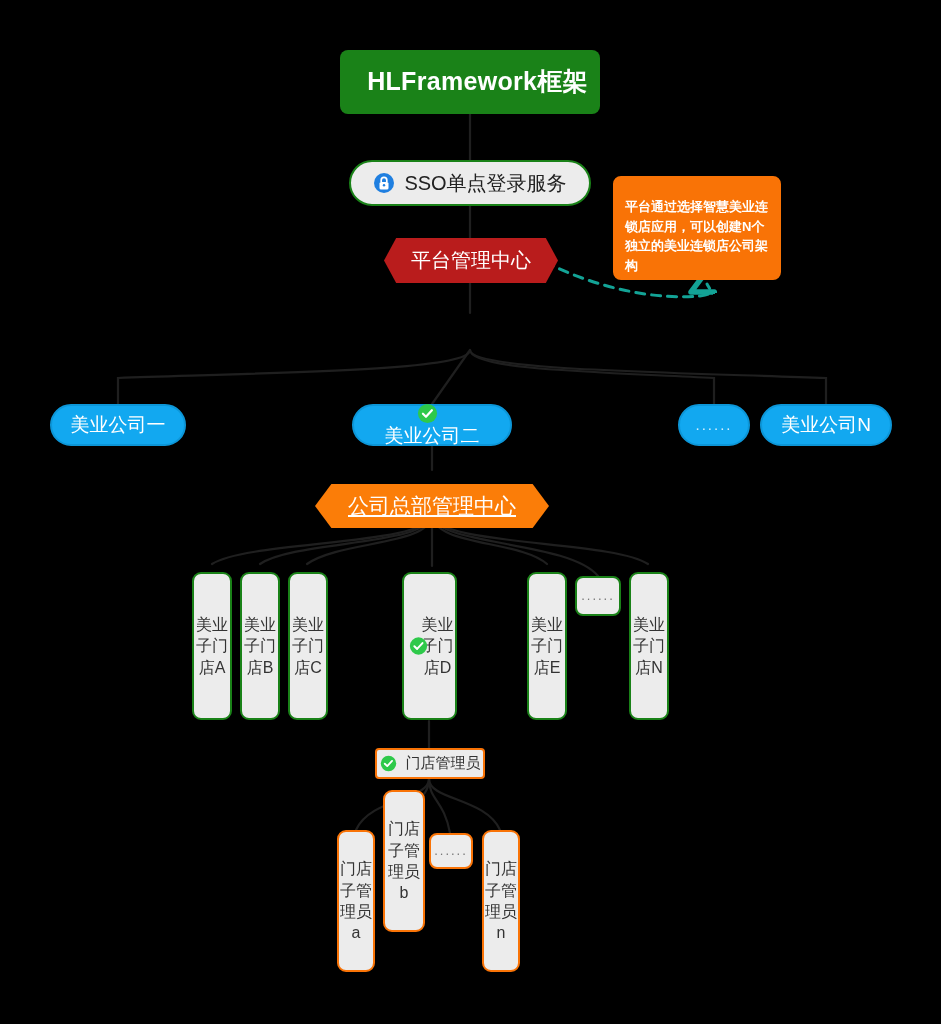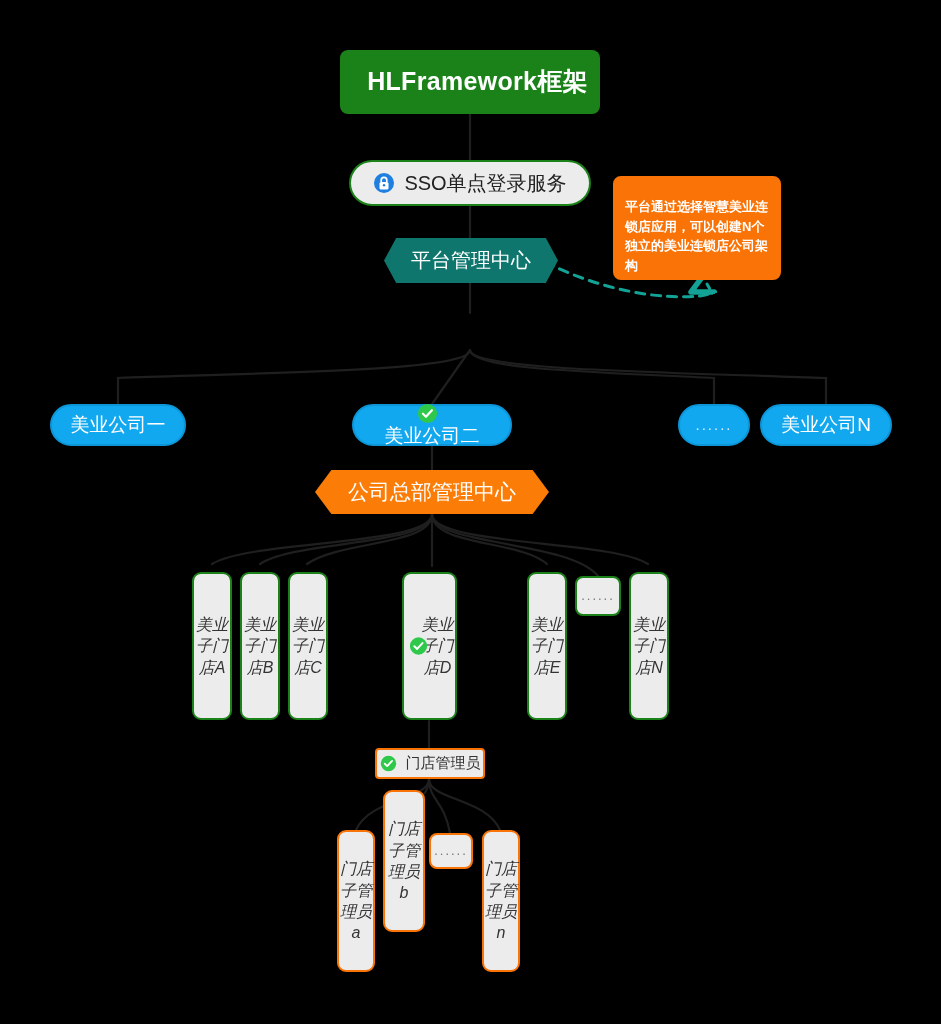--- a/index.html
+++ b/index.html
@@ -60,21 +60,21 @@
   }
   .n-blue.small { font-size: 15px; color:#d8f1fd; letter-spacing:2px;}
 
   
   .n-hex {
     color: #ffffff;
     font-size: 20px;
     -webkit-clip-path: polygon(7% 0, 93% 0, 100% 50%, 93% 100%, 7% 100%, 0 50%);
     clip-path: polygon(7% 0, 93% 0, 100% 50%, 93% 100%, 7% 100%, 0 50%);
   }
-  .n-hex.blue   { background: #0f766e; }
+  .n-hex.blue   { background: #b91c1c; }
   .n-hex.orange { background: #fb7d08; font-size: 21px; }
 
   
   .n-note {
     background: #f97306;
     border: 2px solid #f97306;
     border-radius: 8px;
     color: #ffffff;
     font-size: 13px;
     line-height: 1.5;
@@ -88,21 +88,20 @@
   .n-vert {
     background: #ececec;
     border: 2px solid #1a8218;
     border-radius: 9px;
     color: #333333;
     font-size: 16px;
     line-height: 1.33;
     flex-direction: column;
     padding: 6px 0;
     word-break: break-all;
-    font-style: italic;
   }
   .n-vert.orange { border-color: #f97306; }
 
   
   .n-dots {
     background: #ececec;
     border: 2px solid #1a8218;
     border-radius: 8px;
     color: #777777;
     font-size: 13px;
@@ -211,21 +210,21 @@
   </div>
 
   <div class="node n-blue small" style="left:678px; top:404px; width:72px; height:42px;">
     <span class="lbl">......</span>
   </div>
 
   <div class="node n-blue" style="left:760px; top:404px; width:132px; height:42px;">
     <span class="lbl">美业公司N</span>
   </div>
 
-  <div class="node n-hex orange" style="left:315px; top:470px; width:234px; height:44px;">
+  <div class="node n-hex orange" style="left:315px; top:484px; width:234px; height:44px;text-decoration:underline;">
     <span class="lbl">公司总部管理中心</span>
   </div>
 
   <div class="node n-vert" style="left:192px; top:572px; width:40px; height:148px;">
     <span class="lbl">美业子门店A</span>
   </div>
   <div class="node n-vert" style="left:240px; top:572px; width:40px; height:148px;">
     <span class="lbl">美业子门店B</span>
   </div>
   <div class="node n-vert" style="left:288px; top:572px; width:40px; height:148px;">

